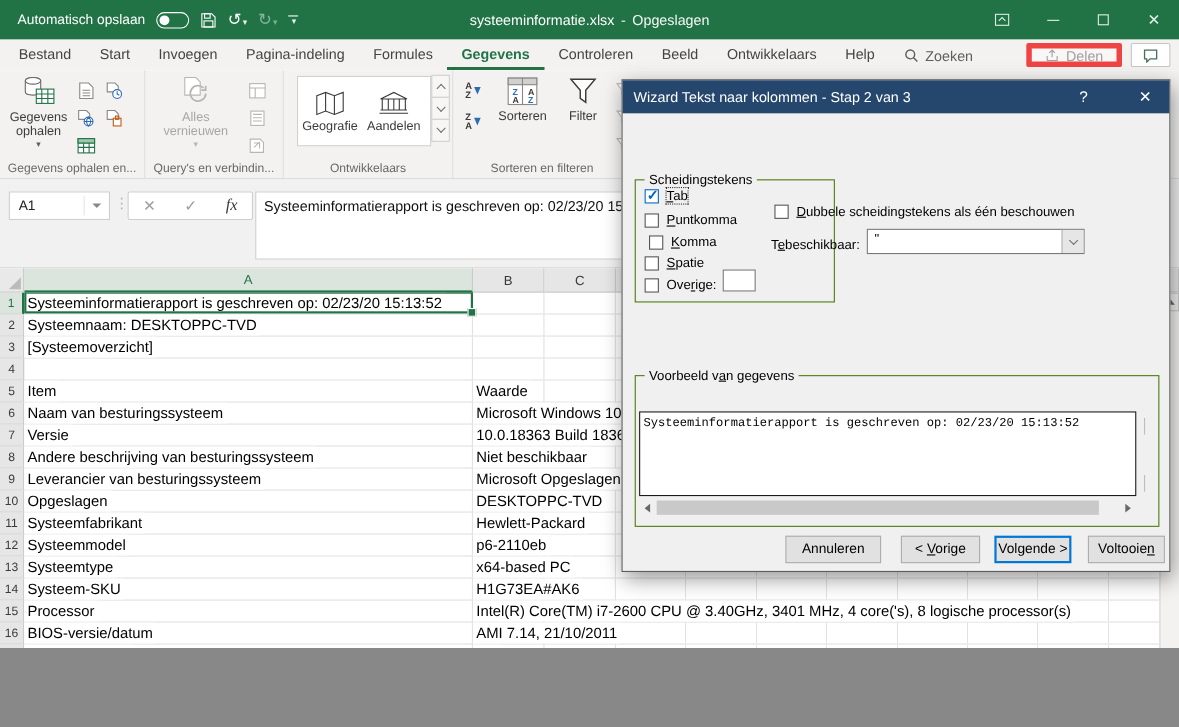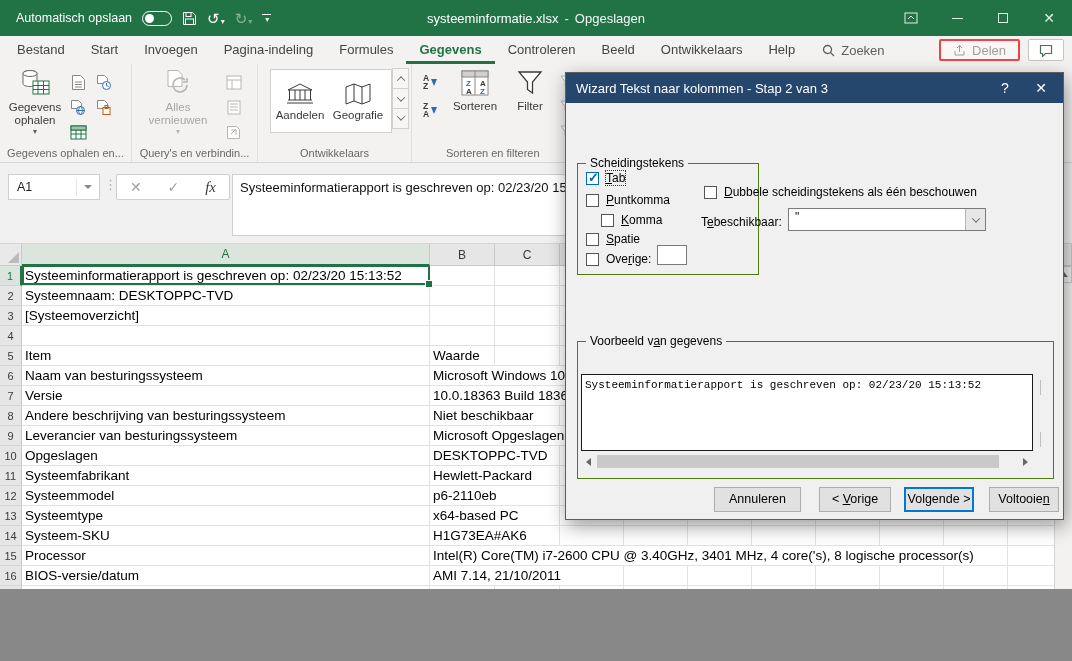--- a/index.html
+++ b/index.html
@@ -26,21 +26,21 @@
   .wbtn .maxbox{width:10px;height:10px;border:1px solid #dff0e6;}
   .wbtn.close{font-size:14px;}
 
   
   .tabrow{position:absolute;left:0;top:36px;width:1072px;height:28px;background:#f3f2f1;
           display:flex;align-items:center;font-size:13px;color:#444;}
   .rtab{padding:0 13px;height:28px;line-height:27px;cursor:pointer;white-space:nowrap;}
   .rtab.active{color:#217346;font-weight:bold;box-shadow:inset 0 -3px 0 #217346;}
   .searchbox{display:flex;align-items:center;gap:6px;margin-left:14px;color:#605e5c;cursor:pointer;}
   .delen{margin-left:auto;display:flex;align-items:center;gap:6px;height:22px;padding:0 12px;
-         background:#f8f7f6;border:2px solid #ef4444;color:#a19f9d;border-radius:2px;cursor:pointer;}
+         background:#f8f7f6;border:5px solid #ef4444;color:#a19f9d;border-radius:2px;cursor:pointer;}
   .cmtbtn{width:36px;height:22px;margin:0 8px 0 8px;background:#fff;border:1px solid #c8c6c4;border-radius:2px;
           display:flex;align-items:center;justify-content:center;cursor:pointer;}
 
   
   .ribbon{position:absolute;left:0;top:64px;width:1072px;height:99px;background:#f3f2f1;
           border-bottom:1px solid #d8d6d4;}
   .grp{position:absolute;top:0;height:98px;border-right:1px solid #e1dfdd;}
   .grp-label{position:absolute;bottom:3px;left:0;width:100%;text-align:center;font-size:11px;color:#6a6865;
              white-space:nowrap;overflow:hidden;}
   .grp-label.left{text-align:left;padding-left:34px;}
@@ -142,21 +142,21 @@
   .zoomctl{position:absolute;left:874px;top:0;height:23px;display:flex;align-items:center;gap:8px;}
   .zminus,.zplus{font-size:15px;color:#605e5c;cursor:pointer;line-height:1;}
   .ztrack{position:relative;width:96px;height:2px;background:#8a8886;cursor:pointer;}
   .zhandle{position:absolute;left:56px;top:-6px;width:7px;height:13px;background:#605e5c;cursor:grab;}
   .zlabel{position:absolute;right:10px;top:4px;color:#3b3a39;cursor:pointer;}
 
   
   .dialog{position:absolute;left:565px;top:72px;width:499px;height:448px;background:#f0f0f0;
           border:1px solid #5d5d5d;box-shadow:2px 6px 18px rgba(0,0,0,.4);z-index:50;font-size:12px;color:#000;}
   .dlg-title{position:absolute;left:0;top:0;right:0;height:30px;background:#25476e;color:#fff;
-             display:flex;align-items:center;padding-left:10px;font-size:13px;}
+             display:flex;align-items:center;padding-left:10px;font-size:13px;gap:20px;}
   .dlg-help{margin-left:auto;width:32px;text-align:center;font-size:14px;cursor:pointer;}
   .dlg-close{width:40px;text-align:center;font-size:14px;cursor:pointer;margin-right:2px;}
   .dlg-intro{position:absolute;left:12px;top:39px;width:480px;line-height:17px;font-size:12.5px;}
   .gbox{position:absolute;border:1px solid #4d7c0f;}
   .gbox-legend{position:absolute;top:-8px;left:8px;background:#f0f0f0;padding:0 4px;font-size:12px;}
   .cbrow{position:absolute;display:flex;align-items:center;gap:7px;cursor:pointer;}
   .cb-box{width:13px;height:13px;background:#fff;border:1px solid #555;position:relative;flex:none;}
   .cb-box.checked{border-color:#0067c0;}
   .cb-box.checked::after{content:"✓";position:absolute;left:1px;top:-3px;color:#0067c0;font-size:13px;font-weight:bold;}
   .cblbl{white-space:nowrap;}
@@ -341,32 +341,32 @@
             <path d="M5 9l5-5M5 5h5v5" fill="none" stroke="#b8b6b4"></path>
           </svg>
       </span>
       <div class="grp-label">Query's en verbindin...</div>
     </div>
 
     <div class="grp" style="left:258px;width:154px">
       <div class="dtpanel" style="left:12px;top:5px;width:122px;height:64px">
         <div class="dtitem">
           <svg width="30" height="26" viewBox="0 0 30 26">
+            <path d="M3 6l8-3 8 3 8-3v17l-8 3-8-3-8 3z" fill="none" stroke="#3b3a39"></path>
+            <path d="M11 3v17M19 6v17" stroke="#3b3a39"></path>
+          </svg>
+          <span>Geografie</span>
+        </div>
+        <div class="dtitem">
+          <svg width="30" height="26" viewBox="0 0 30 26">
             <path d="M3 9l12-6 12 6z" fill="none" stroke="#3b3a39"></path>
               <path d="M4.5 9v10M10 9v10M15 9v10M20 9v10M25.5 9v10" stroke="#3b3a39"></path>
             <path d="M3 19h24M2 22h26" stroke="#3b3a39" fill="none"></path>
           </svg>
           <span>Aandelen</span>
-        </div>
-        <div class="dtitem">
-          <svg width="30" height="26" viewBox="0 0 30 26">
-            <path d="M3 6l8-3 8 3 8-3v17l-8 3-8-3-8 3z" fill="none" stroke="#3b3a39"></path>
-            <path d="M11 3v17M19 6v17" stroke="#3b3a39"></path>
-          </svg>
-          <span>Geografie</span>
         </div>
       </div>
       <div class="dtscroll" style="left:134px;top:5px">
         <b>
             <i class="chev up"></i>
           </b>
         <b>
             <i class="chev dn"></i>
           </b>
         <b>
@@ -677,21 +677,21 @@
       <span class="gbox-legend">Scheidingstekens</span>
     </div>
     <div class="cbrow" style="left:20px;top:98px">
       <span class="cb-box checked"></span>
       <span class="cblbl focus"><span></span><span class="k">T</span><span>ab</span></span>
     </div>
     <div class="cbrow" style="left:20px;top:120px">
       <span class="cb-box"></span>
       <span class="cblbl"><span></span><span class="k">P</span><span>untkomma</span></span>
     </div>
-    <div class="cbrow" style="left:35px;top:140px">
+    <div class="cbrow" style="left:24px;top:140px">
       <span class="cb-box"></span>
       <span class="cblbl"><span></span><span class="k">K</span><span>omma</span></span>
     </div>
     <div class="cbrow" style="left:20px;top:159px">
       <span class="cb-box"></span>
       <span class="cblbl"><span></span><span class="k">S</span><span>patie</span></span>
     </div>
     <div class="cbrow" style="left:20px;top:179px">
       <span class="cb-box"></span>
       <span class="cblbl"><span>Ove</span><span class="k">r</span><span>ige:</span></span>

